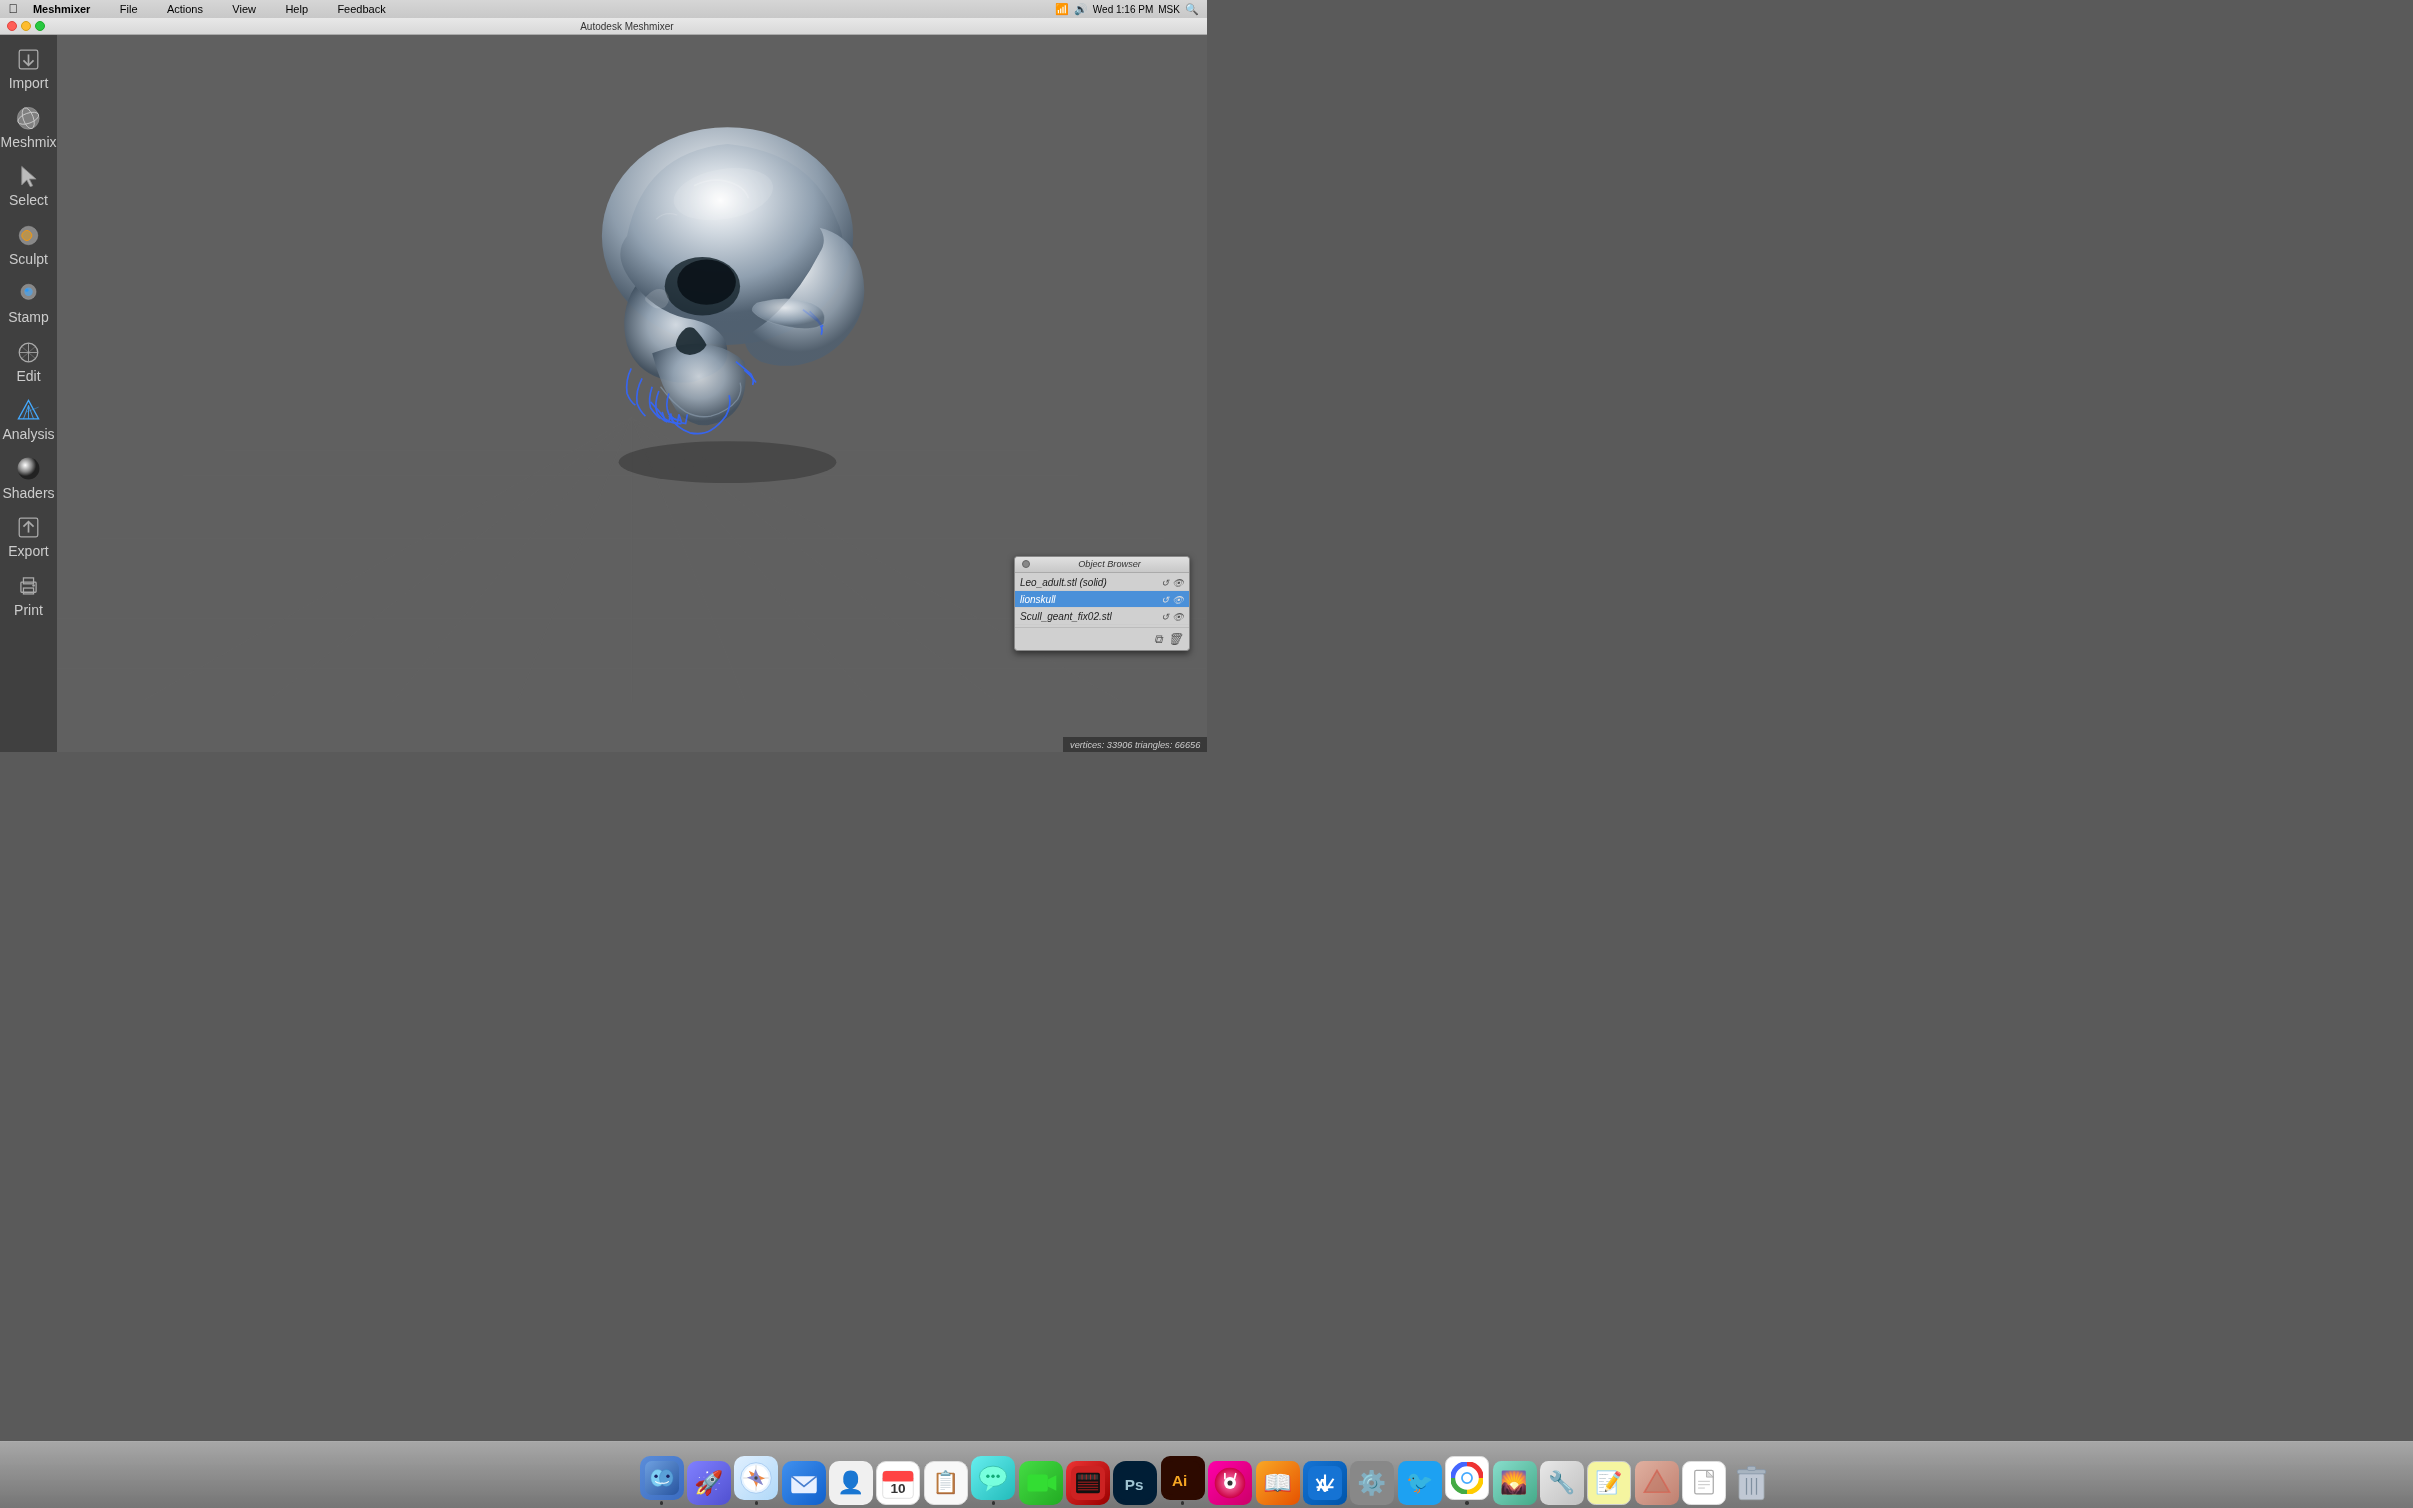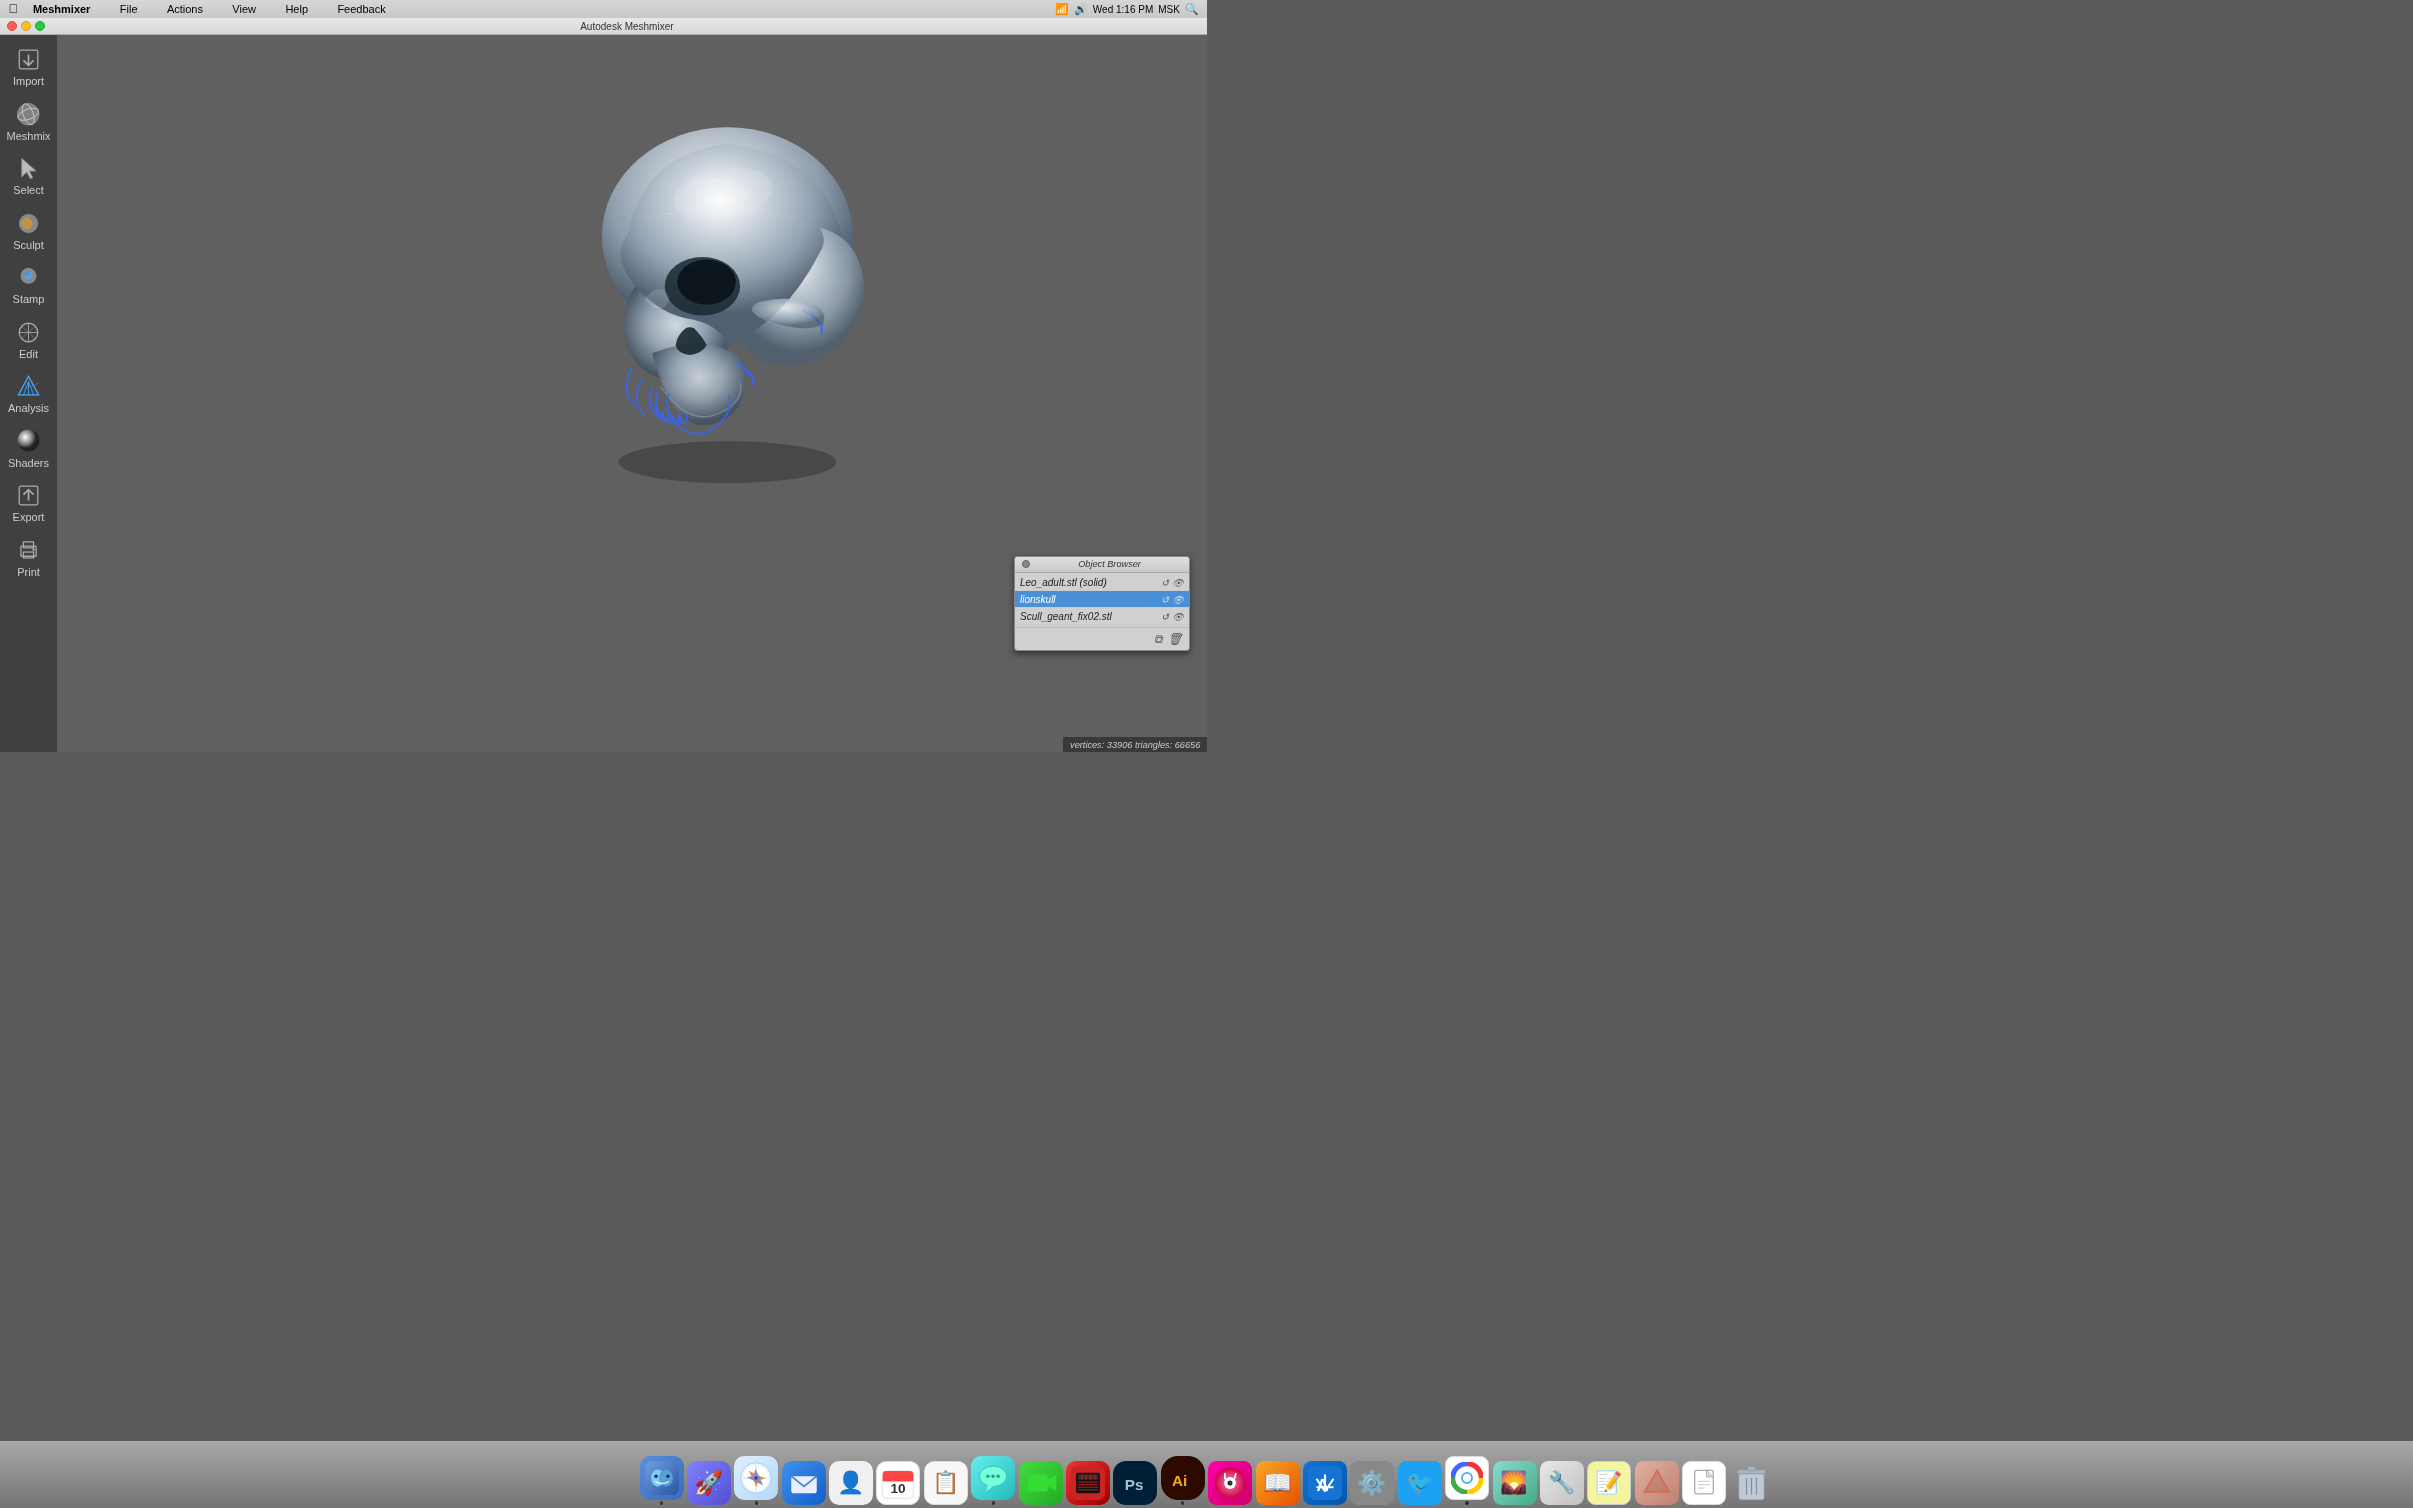--- a/index.html
+++ b/index.html
@@ -112,21 +112,21 @@
       color: #ccc;
     }
     .sidebar-btn .icon-area {
       width: 30px;
       height: 30px;
       display: flex;
       align-items: center;
       justify-content: center;
     }
     .sidebar-btn .label {
-      font-size: 11px;
+      font-size: 14px;
       color: #ccc;
       margin-top: 0.8px;
     }
 
     
     #viewport {
       flex: 1;
       background: #606060;
       position: relative;
       overflow: hidden;
@@ -710,21 +710,21 @@
   <div class="dock-item">
     <div class="dock-icon" style="background: #001e36; border-radius:13px;">
       <svg width="34" height="34" viewBox="0 0 40 40" style="font-size:28px">
         <rect width="40" height="40" rx="8" fill="#001e36"></rect>
         <text x="8" y="28" font-size="18" font-weight="bold" fill="#9fc4d2" font-family="Arial">Ps</text>
       </svg>
     </div>
   </div>
 
   <div class="dock-item">
-    <div class="dock-icon" style="background: #2d0a00; border-radius:17px;">
+    <div class="dock-icon" style="background: #2d0a00; border-radius:9px;">
       <svg width="34" height="34" viewBox="0 0 40 40" style="font-size:28px">
         <rect width="40" height="40" rx="8" fill="#2d0a00"></rect>
         <text x="7" y="29" font-size="18" font-weight="bold" fill="#f5a623" font-family="Arial">Ai</text>
       </svg>
     </div>
     <div class="dock-dot"></div>
   </div>
 
   <div class="dock-item">
     <div class="dock-icon" style="background: linear-gradient(135deg, #f0a, #c06); border-radius:8.4px;">

